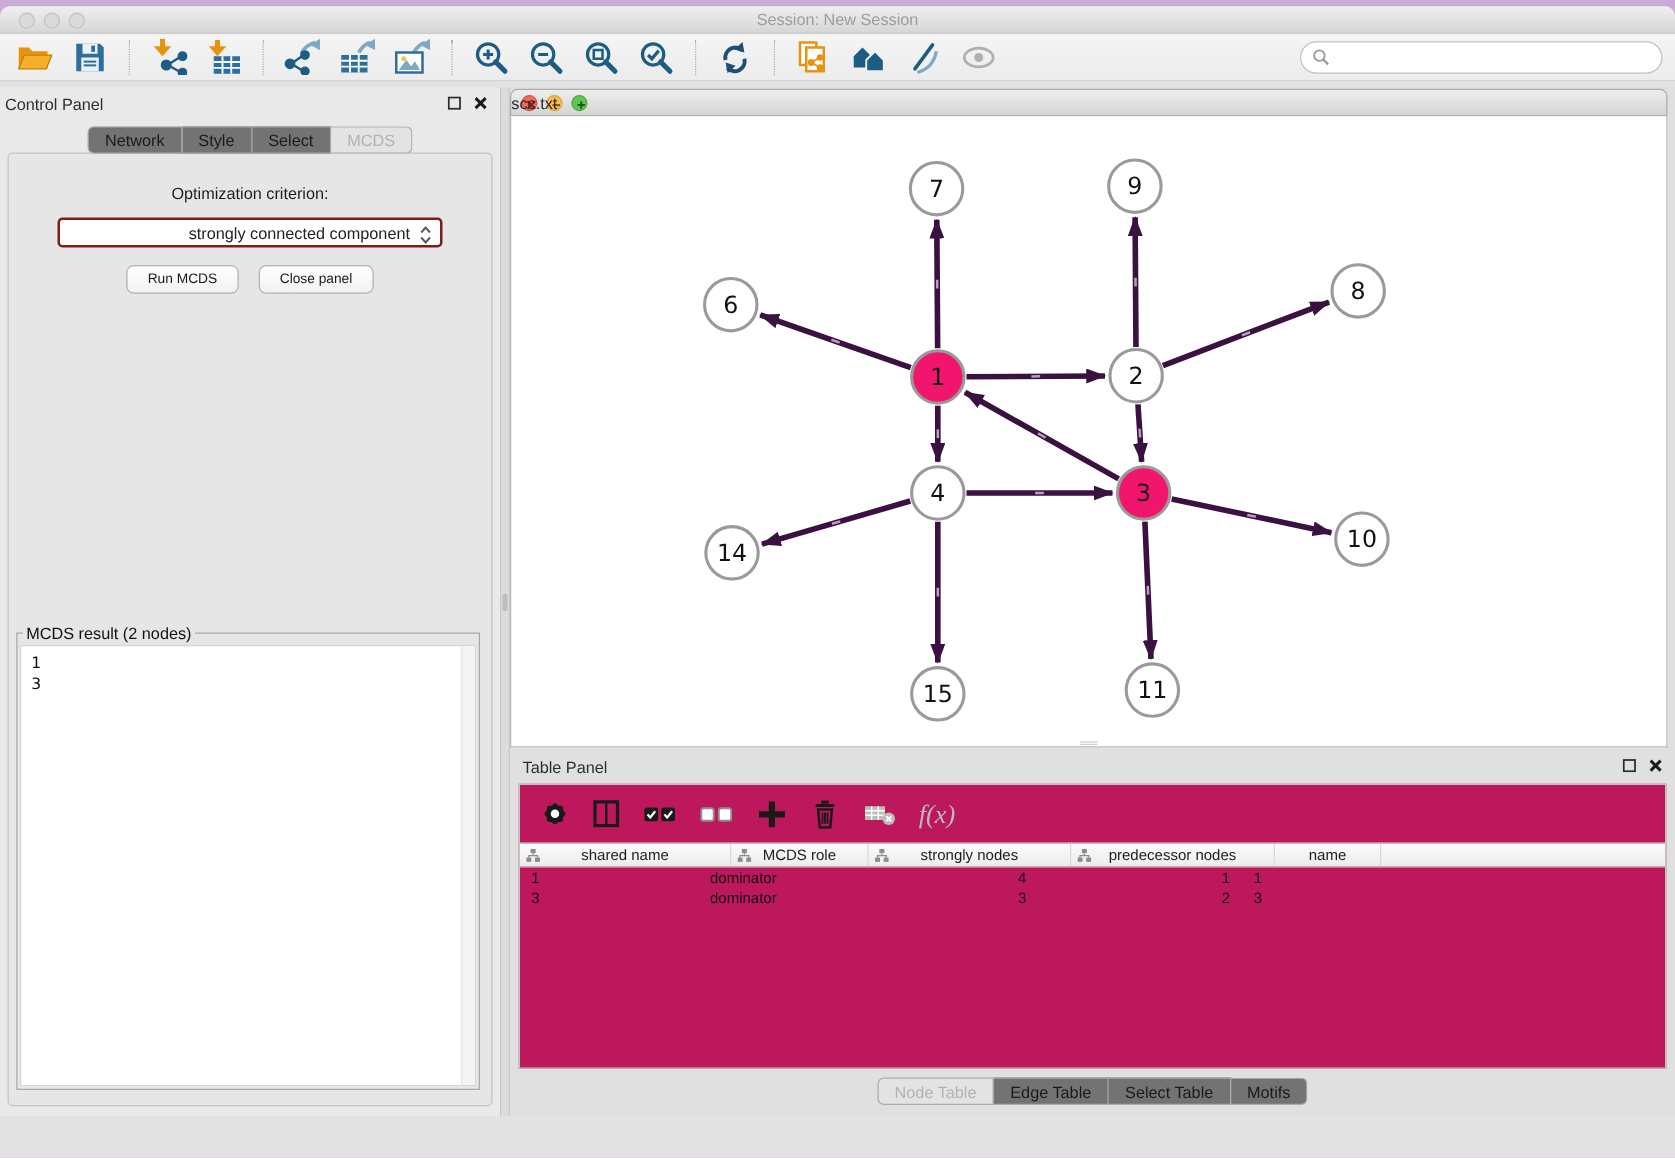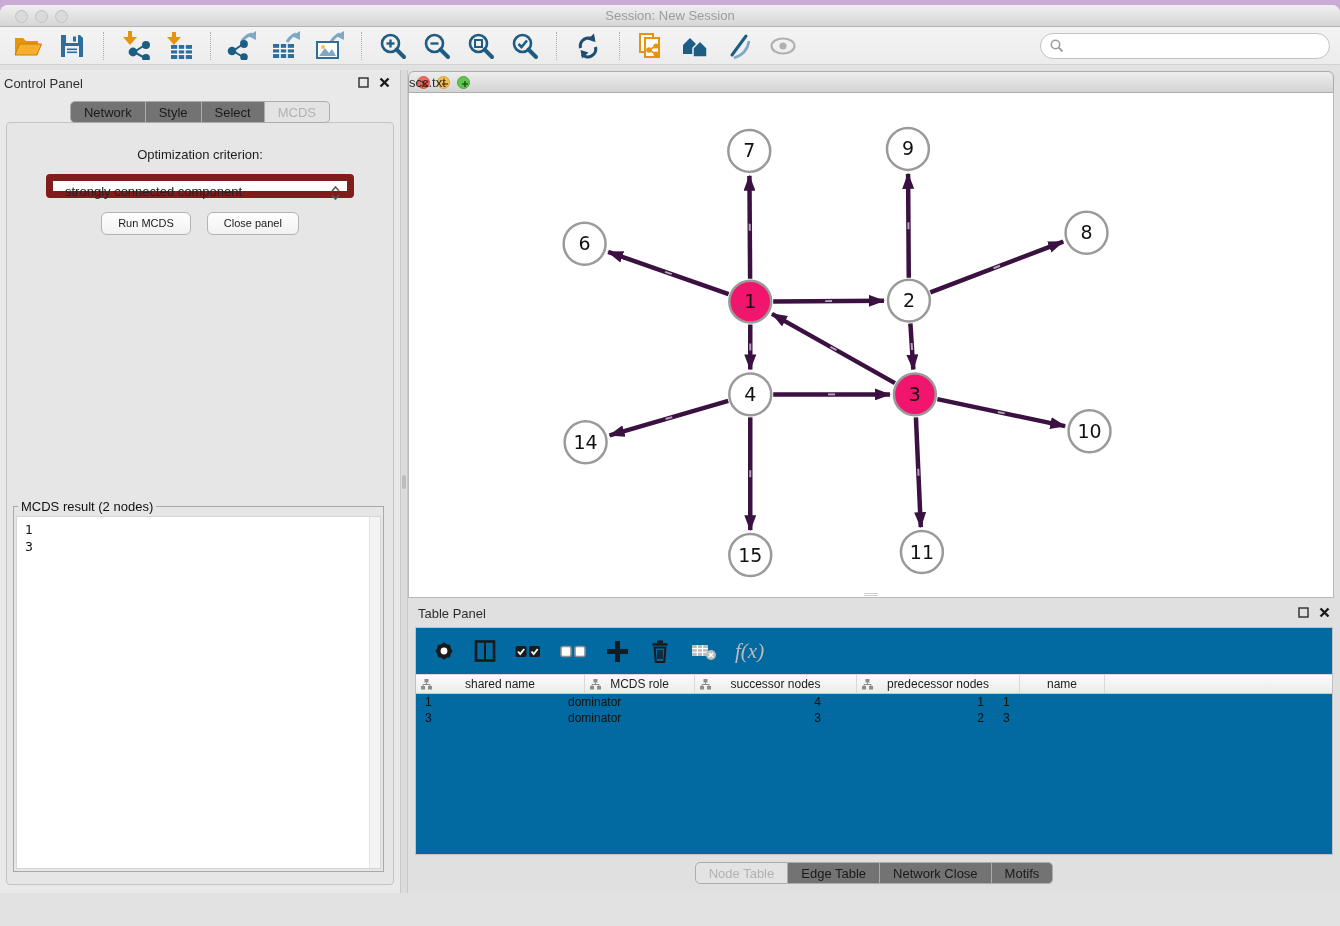--- a/index.html
+++ b/index.html
@@ -33,21 +33,21 @@
   .cp-tabs { position:absolute; top:31px; left:0; right:0; display:flex; justify-content:center; z-index:2; }
   .seg-tab { height:22px; line-height:21px; padding:0 13px; background:#737373; border:1px solid #ACACAC;
              border-left:none; font-size:13px; color:#1a1a1a; cursor:default; white-space:nowrap; }
   .seg-tab:first-child { border-left:1px solid #ACACAC; border-radius:5px 0 0 5px; }
   .seg-tab:last-child { border-radius:0 5px 5px 0; }
   .seg-tab.selected { background:#E3E3E3; color:#B2B2B2;text-align:center; }
   .cp-body { position:absolute; left:6px; right:6px; top:52px; bottom:8px; background:#E6E6E6;
              border:1px solid #C4C4C4; border-radius:4px; }
   .opt-label { margin-top:24px; text-align:center; color:#1d1d1d; }
   .select-box { position:relative; width:308px; height:24px; margin:12px auto 0; background:#fff;
-                border:7px solid #7f1d1d; border-radius:4px; line-height:22px; padding:0 24px 0 12px; }
+                border:2px solid #7f1d1d; border-radius:4px; line-height:22px; padding:0 24px 0 12px;text-align:right; }
   .select-box svg { position:absolute; right:6px; top:4px; }
   .btn-row { display:flex; justify-content:center; gap:16px; margin-top:14px; }
   .mac-btn { height:23px; padding:0 16px; background:linear-gradient(#FFF,#F1F1F1); border:1px solid #B3B3B3;
              border-radius:6px; font-size:11px; line-height:21px; color:#1a1a1a; cursor:default; }
   .result-fs { position:absolute; left:6px; right:9px; top:376px; bottom:12px; border:1px solid #A9A9A9; padding:0; }
   .result-fs legend { margin-left:4px; padding:0 3px; font-size:13px; color:#111; }
   .result-inner { position:absolute; left:2px; right:2px; top:2px; bottom:2px; background:#fff;
                   border:1px solid #D6D6D6; }
   .result-inner pre { font-family:"DejaVu Sans",sans-serif; font-size:12.5px; padding:4px 8px; line-height:17px; color:#111; }
   .v-track { position:absolute; right:0; top:0; bottom:0; width:11px; background:#F4F4F4; border-left:1px solid #E4E4E4; }
@@ -64,21 +64,21 @@
   .ntl svg { position:absolute; left:2.5px; top:2.5px; }
   .ntl.red { left:8px; background:#EE6B60; border:1px solid #D6564C; }
   .ntl.yellow { left:28px; background:#F5BE4F; border:1px solid #D9A33C; }
   .ntl.green { left:48px; background:#61C454; border:1px solid #4DA73C; }
   .net-canvas { position:absolute; left:0; right:0; top:22px; bottom:0; background:#fff;
                 border:1px solid #B9B9B9; border-top:none; }
   .canvas-grip { position:absolute; bottom:1px; left:50%; width:14px; height:3px; margin-left:-7px;
                  border-top:1px solid #CFCFCF; border-bottom:1px solid #CFCFCF; }
   
   .table-panel { position:absolute; left:0; right:0; top:530px; bottom:0; }
-  .tp-content { position:absolute; left:7px; right:7px; top:27px; bottom:38px; background:#0369a1;
+  .tp-content { position:absolute; left:7px; right:7px; top:27px; bottom:38px; background:#be185d;
                 border:1px solid #C2C2C2; overflow:hidden; }
   .tp-toolbar { height:46px; display:flex; align-items:center; gap:17px; padding-left:16px; }
   .fx { font-family:"Liberation Serif","DejaVu Serif",serif; font-style:italic; font-size:21px; color:#BBB; }
   .thead { display:flex; height:20px; background:linear-gradient(#FBFBFB,#ECECEC);
            border-top:1px solid #D8D8D8; border-bottom:1px solid #C9C9C9; }
   .th { position:relative; height:100%; display:flex; align-items:center; justify-content:center;
         border-right:1px solid #D9D9D9; font-size:12px; color:#1c1c1c; }
   .th svg { position:absolute; left:5px; top:4px; }
   .trow { display:flex; height:16px; }
   .td { font-size:12px; line-height:16px; color:#111; overflow:hidden; }
@@ -523,21 +523,21 @@
               </div>
               <div class="th" style="width: 162px;">
                 <svg width="11" height="11" viewBox="0 0 11 11">
                   <g fill="#8C8C8C">
                     <rect x="3.5" y="0" width="4" height="3.5"></rect>
                     <rect x="0" y="7" width="4" height="3.5"></rect>
                     <rect x="7" y="7" width="4" height="3.5"></rect>
                   </g>
                   <path d="M5.5 3.5 V5.5 M2 7 V5.5 H9 V7" stroke="#8C8C8C" fill="none" stroke-width="1"></path>
                 </svg>
-                <span>successor nodes</span>
+                <span>strongly nodes</span>
               </div>
               <div class="th" style="width: 163px;">
                 <svg width="11" height="11" viewBox="0 0 11 11">
                   <g fill="#8C8C8C">
                     <rect x="3.5" y="0" width="4" height="3.5"></rect>
                     <rect x="0" y="7" width="4" height="3.5"></rect>
                     <rect x="7" y="7" width="4" height="3.5"></rect>
                   </g>
                   <path d="M5.5 3.5 V5.5 M2 7 V5.5 H9 V7" stroke="#8C8C8C" fill="none" stroke-width="1"></path>
                 </svg>
@@ -560,20 +560,20 @@
                 <div class="td" style="width: 110px; text-align: left; padding: 0px 0px 0px 9px;">dominator</div>
                 <div class="td" style="width: 162px; text-align: right; padding: 0px 10px 0px 0px;">3</div>
                 <div class="td" style="width: 163px; text-align: right; padding: 0px 10px 0px 0px;">2</div>
                 <div class="td" style="width: 85px; text-align: left; padding: 0px 0px 0px 9px;">3</div>
               </div>
             </div>
         </div>
         <div class="tp-tabs" id="tp-tabs">
             <div class="seg-tab selected">Node Table</div>
             <div class="seg-tab">Edge Table</div>
-            <div class="seg-tab">Network Close</div>
+            <div class="seg-tab">Select Table</div>
             <div class="seg-tab">Motifs</div>
           </div>
       </div>
     </div>
   </div>
 
 </div>
 
 </body></html>

